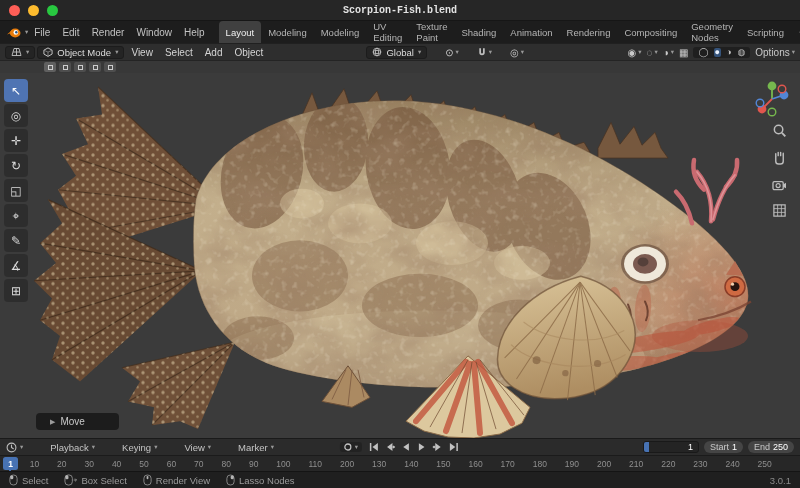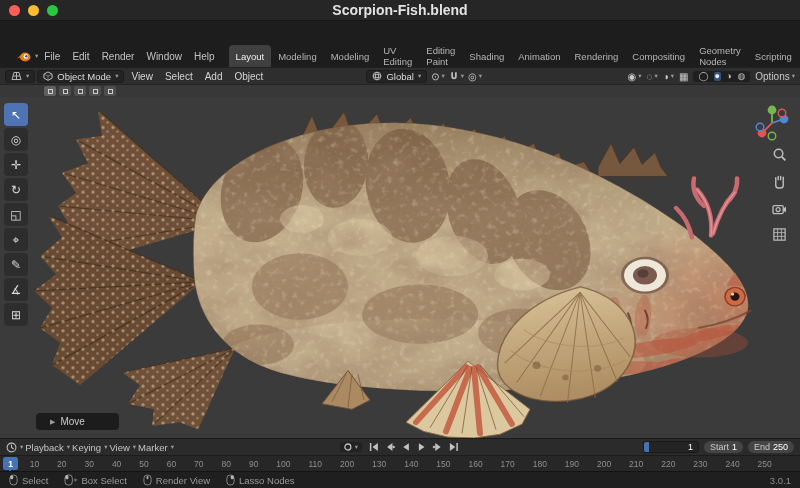--- a/index.html
+++ b/index.html
@@ -4,37 +4,37 @@
 <style>
 *{box-sizing:border-box;margin:0;padding:0;}
 html,body{width:800px;height:488px;overflow:hidden;background:#1d1d1d;font-family:"Liberation Sans",sans-serif;}
 .app{width:800px;height:488px;display:flex;flex-direction:column;color:#c8c8c8;}
 
 
 .titlebar{flex:0 0 21px;background:#262626;position:relative;display:flex;align-items:center;justify-content:center;border-bottom:1px solid #161616;}
 .lights{position:absolute;left:9px;top:5px;display:flex;gap:8px;}
 .light{width:11px;height:11px;border-radius:50%;}
 .light.red{background:#ff5f57}.light.yellow{background:#febc2e}.light.green{background:#28c840}
-.win-title{font-size:14px;font-weight:bold;color:#e3e3e3;}
-
-
-.topbar{flex:0 0 18px;background:#1d1d1d;display:flex;align-items:center;padding:0 16px;font-size:10px;color:#c2c2c2;margin-top:24px;}
+.win-title{font-size:10px;font-weight:bold;color:#e3e3e3;font-family:Liberation Mono, monospace;}
+
+
+.topbar{flex:0 0 18px;background:#1d1d1d;display:flex;align-items:center;padding:0 6px;font-size:10px;color:#c2c2c2;}
 .menu-item{padding:0 6px;}
 .tabs{display:flex;margin-left:8px;height:100%;align-items:stretch;}
 .tab{padding:0 7px;font-size:9.5px;color:#b5b5b5;display:flex;align-items:center;border-radius:4px 4px 0 0;}
 .tab.active{background:#404040;color:#efefef;}
 .add-ws{padding:0 6px;color:#9a9a9a;font-size:10px;display:flex;align-items:center;}
 .tb-chip{display:flex;align-items:center;gap:4px;}
 .cr{font-size:6.5px;color:#999;line-height:1;}
 
 
 .vph{flex:0 0 17px;background:#2e2e2e;border-top:1px solid #202020;display:flex;align-items:center;padding:0 5px;font-size:10px;gap:2px;color:#d4d4d4;}
 .dd{display:flex;align-items:center;gap:4px;background:#242424;border:1px solid #1c1c1c;border-radius:3px;padding:0 5px;height:13px;font-size:9.5px;color:#ddd;}
 .vph .menu-item{padding:0 5px;}
-.center-grp{display:flex;align-items:center;gap:4px;margin-left:96px;}
+.center-grp{display:flex;align-items:center;gap:18px;margin-left:96px;}
 .right-grp{display:flex;align-items:center;gap:5px;margin-left:auto;}
 .hicon{display:flex;align-items:center;gap:2px;color:#c9c9c9;font-size:10px;}
 .shading{display:flex;align-items:center;gap:4px;background:#1f1f1f;border-radius:3px;padding:1px 4px;}
 .sh{font-size:9px;color:#c2c2c2;line-height:1;border-radius:2px;padding:0 1px;}
 .sh.active{background:#35537a;color:#eaf1fb;}
 
 
 .tool-settings{flex:0 0 13px;background:#383838;border-top:1px solid #242424;display:flex;align-items:center;padding-left:44px;gap:3px;}
 .ts-btn{width:12px;height:10px;background:#4e4e4e;border-radius:2px;display:flex;align-items:center;justify-content:center;}
 .ts-btn.active{background:#606060;}
@@ -46,21 +46,21 @@
 .tools{position:absolute;left:4px;top:6px;display:flex;flex-direction:column;gap:2px;z-index:5;}
 .tool{width:24px;height:23px;background:rgba(45,45,45,.92);border-radius:4px;display:flex;align-items:center;justify-content:center;font-size:12px;color:#dcdcdc;}
 .tool.active{background:#4f74b3;color:#fff;}
 .gizmo{position:absolute;right:8px;top:6px;z-index:5;}
 .nav-col{position:absolute;right:13px;top:50px;display:flex;flex-direction:column;gap:8px;align-items:center;z-index:5;}
 .op-panel{position:absolute;left:36px;bottom:8px;background:rgba(24,24,24,.85);border-radius:4px;padding:3px 34px 3px 14px;display:flex;align-items:center;gap:5px;font-size:10px;color:#c9c9c9;z-index:5;}
 .op-caret{font-size:7px;color:#9a9a9a;}
 
 
 .timeline{flex:0 0 17px;background:#2b2b2b;border-top:1px solid #1a1a1a;display:flex;align-items:center;padding:0 6px;font-size:9.5px;position:relative;color:#c5c5c5;}
-.tl-left{display:flex;align-items:center;gap:2px;}
+.tl-left{display:flex;align-items:center;gap:27px;}
 .tl-menu{display:flex;align-items:center;gap:3px;}
 .tl-center{position:absolute;left:50%;transform:translateX(-50%);display:flex;align-items:center;gap:6px;}
 .autokey{display:flex;align-items:center;gap:3px;background:#222;border-radius:3px;padding:1px 4px;}
 .transport{display:flex;align-items:center;gap:4px;}
 .tr-btn{display:flex;}
 .tl-right{margin-left:auto;display:flex;align-items:center;gap:5px;}
 .frame-field{width:56px;height:12px;background:#242424;border:1px solid #191919;border-radius:3px;display:flex;align-items:center;justify-content:flex-end;padding:0 5px;font-size:9px;color:#fff;position:relative;overflow:hidden;}
 .frame-fill{position:absolute;left:0;top:0;bottom:0;width:5px;background:#4772b3;}
 .frame-num{position:relative;}
 .num-chip{background:#454545;border-radius:6px;height:12px;display:flex;align-items:center;gap:3px;padding:0 6px;font-size:9px;color:#c9c9c9;}
@@ -104,21 +104,21 @@
     <span class="menu-item">File</span>
     <span class="menu-item">Edit</span>
     <span class="menu-item">Render</span>
     <span class="menu-item">Window</span>
     <span class="menu-item">Help</span>
     <div class="tabs">
       <span class="tab active">Layout</span>
       <span class="tab">Modeling</span>
       <span class="tab">Modeling</span>
       <span class="tab">UV Editing</span>
-      <span class="tab">Editing Paint</span>
+      <span class="tab">Texture Paint</span>
       <span class="tab">Shading</span>
       <span class="tab">Animation</span>
       <span class="tab">Rendering</span>
       <span class="tab">Compositing</span>
       <span class="tab">Geometry Nodes</span>
       <span class="tab">Scripting</span>
       <span class="add-ws">＋</span>
     </div>
 
   </div>

